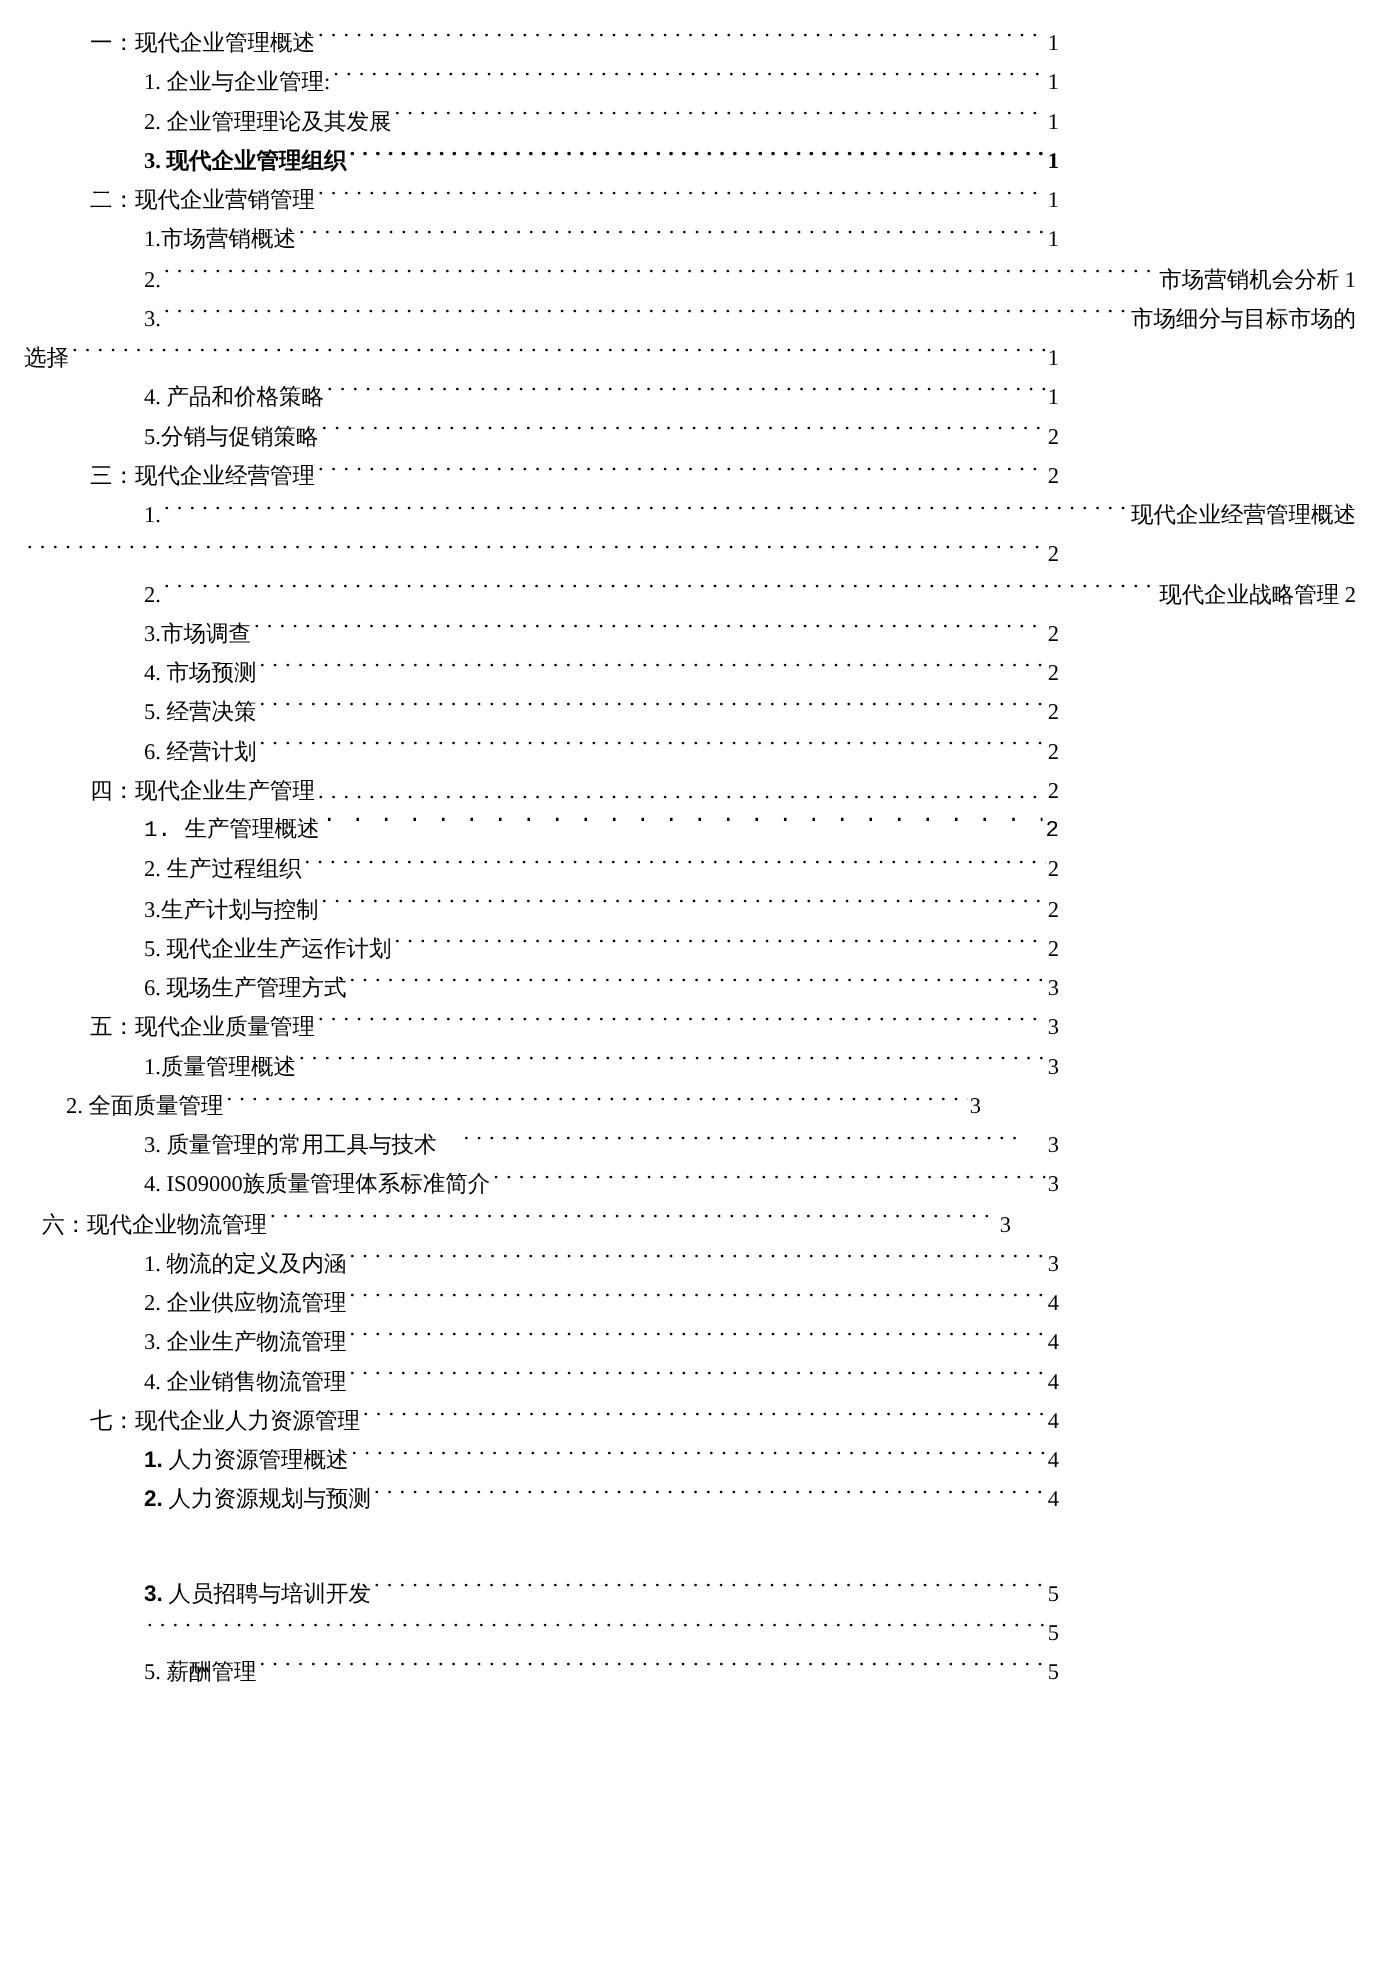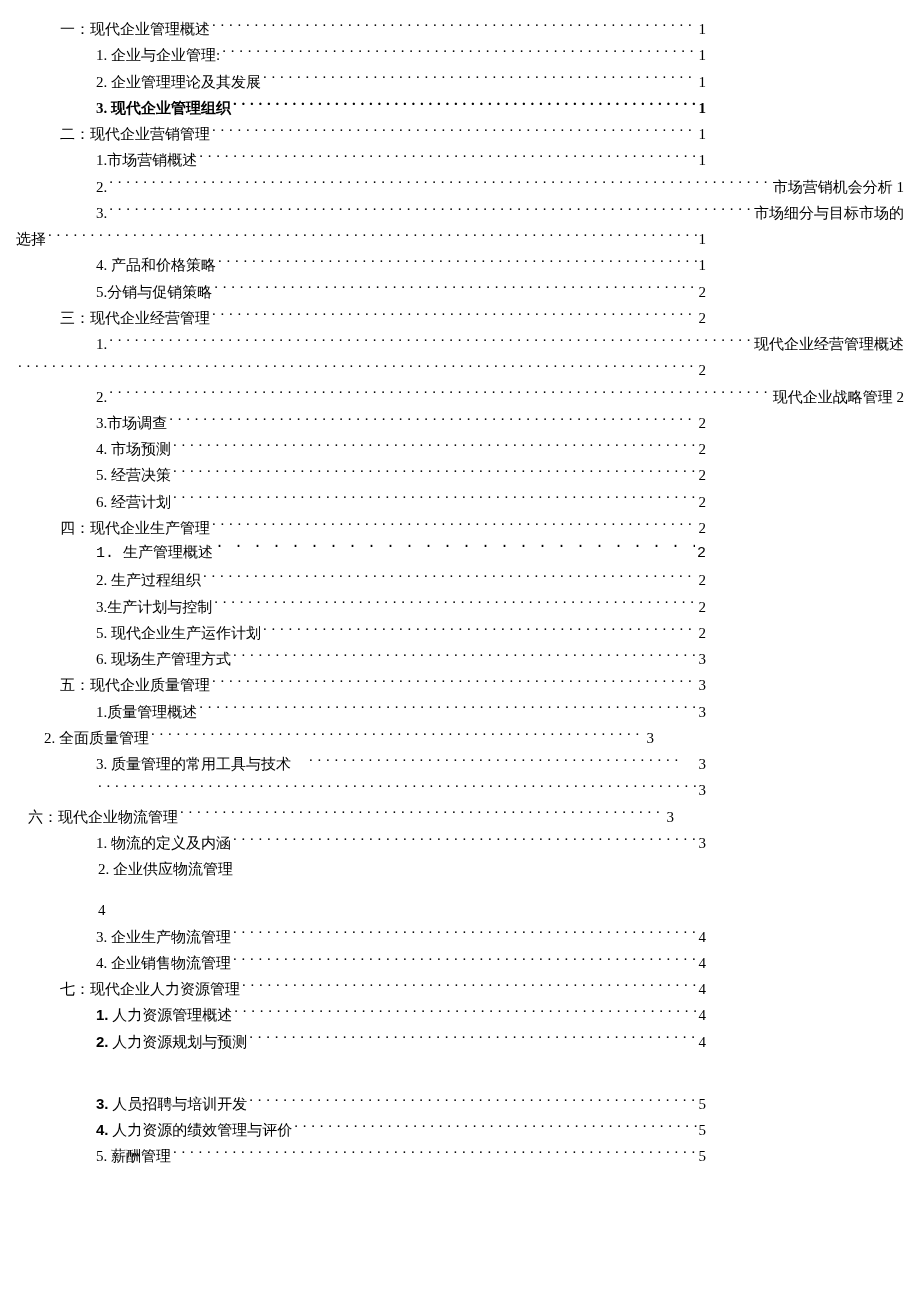--- a/index.html
+++ b/index.html
@@ -136,21 +136,21 @@
     <div class="toc-line lvl-1" style="width: 610px;">
       <span class="toc-label">5. 经营决策</span>
       <span class="leader"></span>
       <span class="toc-page">2</span>
     </div>
     <div class="toc-line lvl-1" style="width: 610px;">
       <span class="toc-label">6. 经营计划</span>
       <span class="leader"></span>
       <span class="toc-page">2</span>
     </div>
-    <div class="toc-line lvl-0" style="width: 646px;">
+    <div class="toc-line lvl-0" style="width: 646px; align-items: flex-end;">
       <span class="toc-label">四：现代企业生产管理</span>
       <span class="leader"></span>
       <span class="toc-page">2</span>
     </div>
     <div class="toc-line lvl-1" style="width: 610px; font-family: Liberation Mono, monospace;">
       <span class="toc-label">1. 生产管理概述</span>
       <span class="leader"></span>
       <span class="toc-page">2</span>
     </div>
     <div class="toc-line lvl-1" style="width: 610px;">
@@ -187,34 +187,35 @@
       <span class="toc-label">2. 全面质量管理</span>
       <span class="leader"></span>
       <span class="toc-page">3</span>
     </div>
     <div class="toc-line lvl-1" style="width: 610px; gap: 16px;">
       <span class="toc-label">3.  质量管理的常用工具与技术</span>
       <span class="leader"></span>
       <span class="toc-page">3</span>
     </div>
     <div class="toc-line lvl-1" style="width: 610px;">
+      <span class="toc-label">4. IS09000族质量管理体系标准简介</span>
       <span class="leader"></span>
       <span class="toc-page">3</span>
     </div>
     <div class="toc-line lvl-0" style="width: 646px; margin-left: 12px;">
       <span class="toc-label">六：现代企业物流管理</span>
       <span class="leader"></span>
       <span class="toc-page">3</span>
     </div>
     <div class="toc-line lvl-1" style="width: 610px;">
       <span class="toc-label">1.  物流的定义及内涵</span>
       <span class="leader"></span>
       <span class="toc-page">3</span>
     </div>
-    <div class="toc-line lvl-1" style="width: 610px; flex-direction: column;">
+    <div class="toc-line lvl-1" style="width: 610px;">
       <span class="toc-label">2.  企业供应物流管理</span>
       <span class="leader"></span>
       <span class="toc-page">4</span>
     </div>
     <div class="toc-line lvl-1" style="width: 610px;">
       <span class="toc-label">3.  企业生产物流管理</span>
       <span class="leader"></span>
       <span class="toc-page">4</span>
     </div>
     <div class="toc-line lvl-1" style="width: 610px;">
@@ -236,21 +237,20 @@
       <span class="toc-label"><span class="bold">2.</span><span class="zh"> 人力资源规划与预测</span></span>
       <span class="leader"></span>
       <span class="toc-page">4</span>
     </div>
     <div class="toc-line lvl-1" style="width: 610px; margin-top: 36px;">
       <span class="toc-label"><span class="bold">3.</span><span class="zh"> 人员招聘与培训开发</span></span>
       <span class="leader"></span>
       <span class="toc-page">5</span>
     </div>
     <div class="toc-line lvl-1" style="width: 610px;">
-      <span class="toc-label"><span class="bold">4.</span><span class="zh"> 人力资源的绩效管理与评价</span></span>
       <span class="leader"></span>
       <span class="toc-page">5</span>
     </div>
     <div class="toc-line lvl-1" style="width: 610px;">
       <span class="toc-label">5.  薪酬管理</span>
       <span class="leader"></span>
       <span class="toc-page">5</span>
     </div>
   </div>
 

